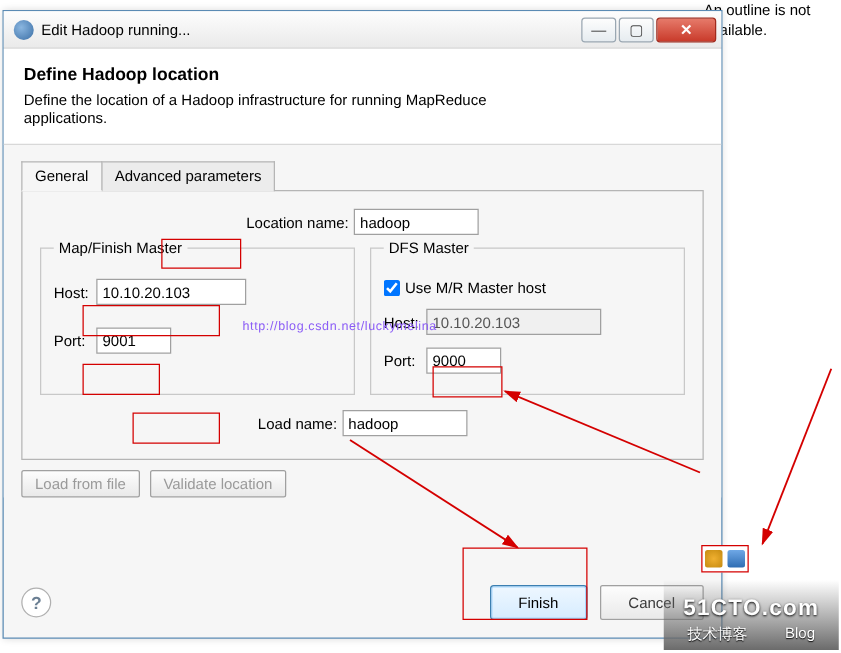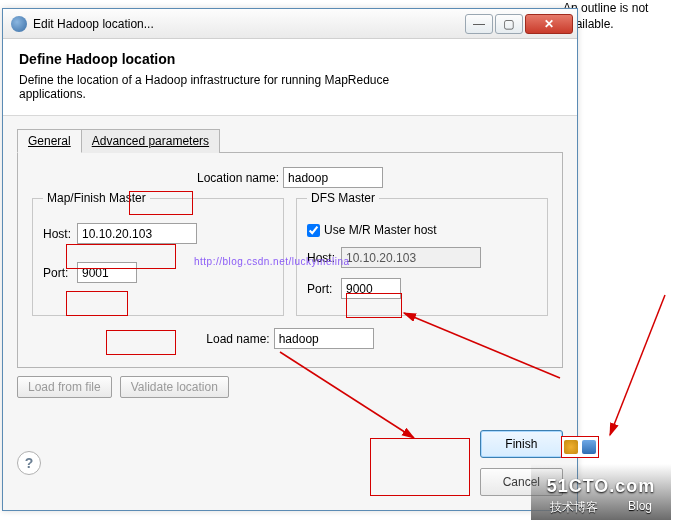--- a/index.html
+++ b/index.html
@@ -11,37 +11,37 @@
 .title-text { flex: 1; color: #000; font-size: 12px; }
 .win-btns { display: flex; gap: 2px; }
 .win-btn { height: 20px; border: 1px solid #9aa7b2; border-radius: 3px; background: linear-gradient(#fdfdfd,#e6ecf0); display: flex; align-items: center; justify-content: center; font-family: sans-serif; }
 .win-min,.win-max{ width:28px; color:#4a4a4a; }
 .win-close{ width:48px; background: linear-gradient(#e67a6a,#c93b2b); border-color:#a02a1d; color:#fff; font-weight:bold; }
 .header { background:#fff; padding:12px 16px 14px 16px; border-bottom:1px solid #d8d8d8; position:relative; }
 .header h1 { font-size:14px; font-weight:bold; margin-bottom:6px; }
 .header p { font-size:12px; color:#000; width:420px; }
 .content { padding:12px 14px 0 14px; background:#f6f6f6; }
 .tabs { display:flex; font-size:12px; }
-.tab { padding:4px 10px; border:1px solid #b5b5b5; background:#ececec; border-bottom:none; position:relative; top:1px; margin-right:-1px;text-decoration:underline; }
+.tab { padding:4px 10px; border:1px solid #b5b5b5; background:#ececec; border-bottom:none; position:relative; top:1px; margin-right:-1px; }
 .tab.active{ background:#f6f6f6; border-bottom:1px solid #f6f6f6; z-index:2; }
 .tab-body{ border:1px solid #b5b5b5; padding:14px 14px 8px 14px; background:#f6f6f6; }
 .row{ display:flex; align-items:center; margin-bottom:10px;justify-content:center; }
 .row label{ margin-right:4px; }
 input[type=text]{ border:1px solid #a0a0a0; height:21px; padding:0 4px; font-size:12px; background:#fff; }
 .fieldset{ border:1px solid #c8c8c8; padding:10px 10px 6px 10px; }
 .fieldset-title{ position:relative; top:-18px; background:#f6f6f6; display:inline-block; padding:0 4px; margin-bottom:-10px; }
 .twocol{ display:flex; gap:12px; }
 .twocol .fieldset{ flex:1; }
 .subrow{ display:flex; align-items:center; margin-bottom:10px; }
 .subrow label{ width:34px; }
 .btn{ border:1px solid #a0a0a0; background:linear-gradient(#fdfdfd,#e9e9e9); padding:3px 10px; border-radius:2px; font-size:12px; color:#3a3a3a; }
 .btn.disabled{ color:#9a9a9a; }
 .footer{ position:absolute; bottom:0; left:0; right:0; padding:8px 14px 14px 14px; display:flex; align-items:center; }
 .help-icon{ width:24px; height:24px; border:1px solid #b0b0b0; border-radius:50%; display:flex; align-items:center; justify-content:center; color:#6b7f93; font-weight:bold; font-size:14px; background:#fff; }
-.footer-btns{ margin-left:auto; display:flex; gap:10px;flex-direction:column; }
+.footer-btns{ margin-left:auto; display:flex; gap:10px; }
 .footer .btn{ padding:6px 22px; }
 .btn.finish{ border:1px solid #3c7fb1; background:linear-gradient(#eef7ff,#d6ecff); color:#000; box-shadow: inset 0 0 0 1px #a8d8ff; border-radius:3px; }
 .hl-red{ position:absolute; border:1px solid #d40000; pointer-events:none; }
 .arrow-svg{ position:absolute; top:0; left:0; width:673px; height:522px; pointer-events:none; }
 .watermark{ position:absolute; left:194px; top:256px; color:#8b5cf6; font-size:10px; letter-spacing:0.5px; pointer-events:none; }
 .logo-box{ position:absolute; right:2px; bottom:2px; width:140px; height:56px; background:linear-gradient(to top,#6b6b6b,rgba(107,107,107,0)); display:flex; flex-direction:column; align-items:center; justify-content:flex-end; color:#fff; font-family:Arial; }
 .logo-box .big{ font-size:18px; font-weight:bold; letter-spacing:1px; text-shadow:0 1px 2px #000; }
 .logo-box .under{ display:flex; gap:30px; font-size:12px; padding:2px 0 4px 0; text-shadow:0 1px 1px #000; }
 .side-icons{ position:absolute; right:74px; top:436px; width:38px; height:22px; border:1px solid #d40000; display:flex; align-items:center; justify-content:center; gap:4px; background:#fff; }
 .side-icons span{ width:14px; height:14px; border-radius:2px; }
@@ -51,21 +51,21 @@
 .disabled-input{ background:#f0f0f0 !important; color:#555; }
 </style>
 </head>
 <body>
 
 <div class="outline-text">An outline is not available.</div>
 
 <div class="dialog">
   <div class="titlebar">
     <div class="title-icon"></div>
-    <div class="title-text">Edit Hadoop location...</div>
+    <div class="title-text">Edit Hadoop running...</div>
     <div class="win-btns">
       <div class="win-btn win-min">—</div>
       <div class="win-btn win-max">▢</div>
       <div class="win-btn win-close">✕</div>
     </div>
   </div>
 
   <div class="header">
     <h1>Define Hadoop location</h1>
     <p>Define the location of a Hadoop infrastructure for running MapReduce applications.</p>

